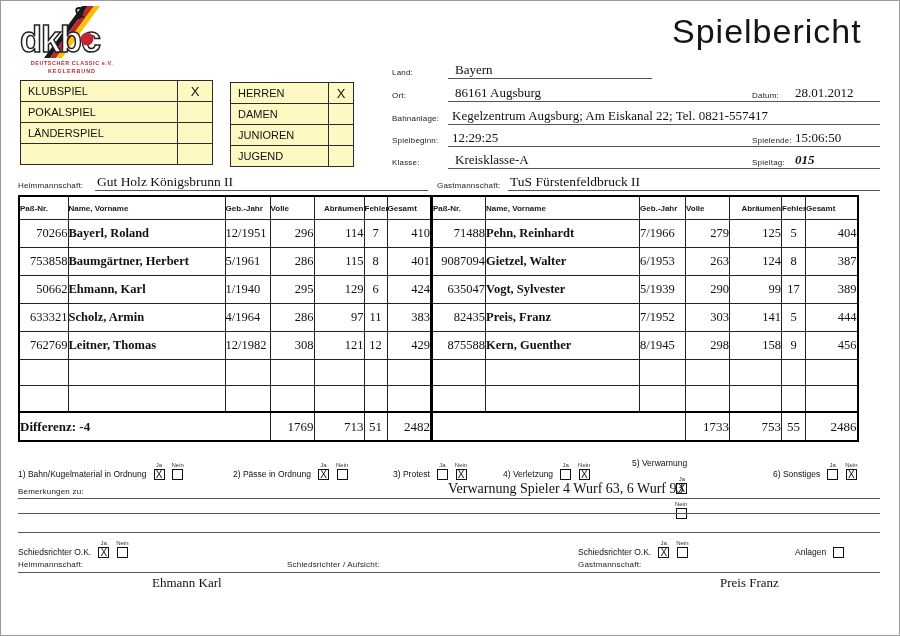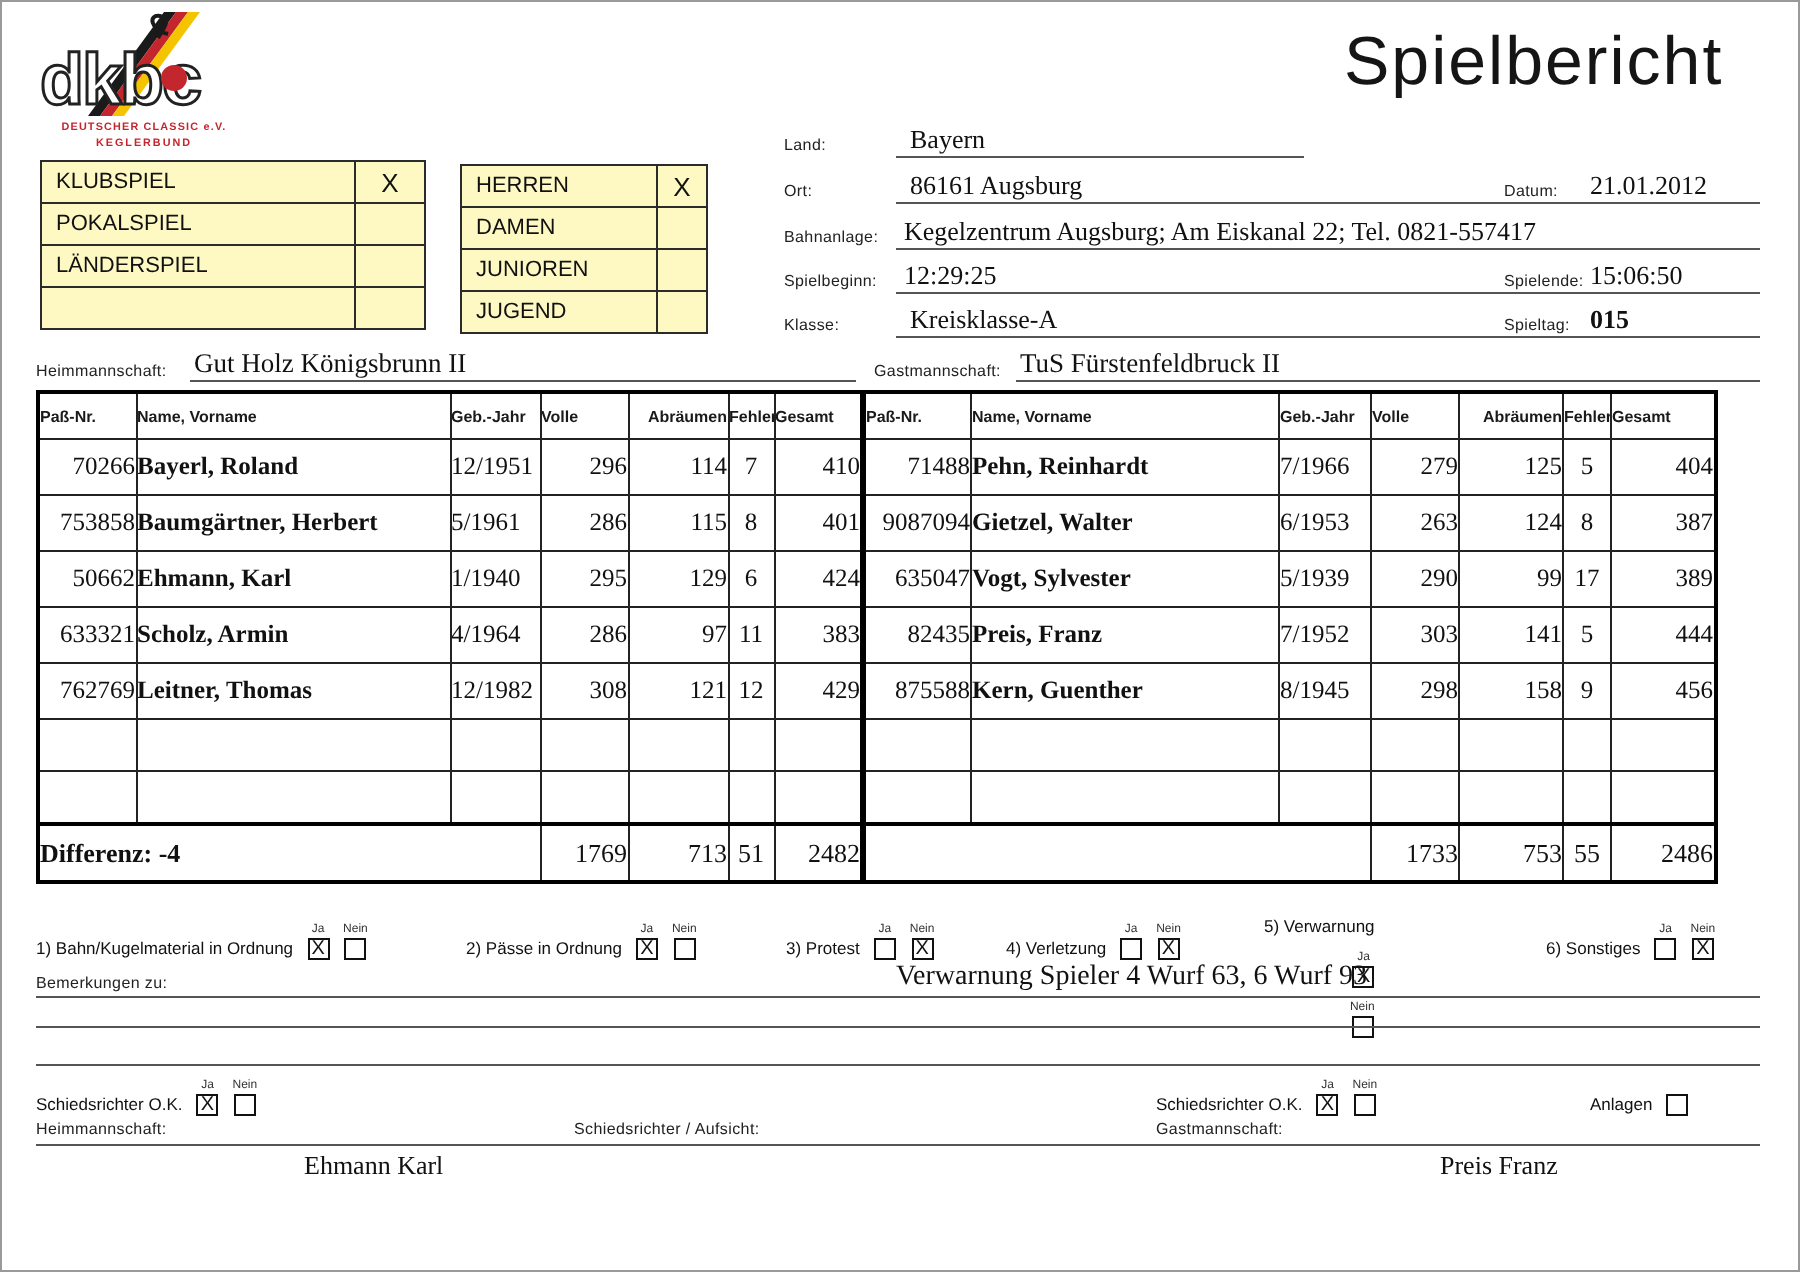--- a/index.html
+++ b/index.html
@@ -6,21 +6,21 @@
   body{
     width:900px;height:636px;position:relative;background:#fff;
     font-family:"Liberation Sans",sans-serif;color:#111;overflow:hidden;
   }
   .abs{position:absolute;}
   .frame{position:absolute;inset:0;border:1px solid #9a9a9a;pointer-events:none;}
 
   
   .flabel{font-size:8px;color:#222;letter-spacing:.2px;}
   .fval{font-family:"Liberation Serif",serif;font-size:13px;white-space:nowrap;}
-  .fval.bold{font-weight:bold;}
+  .fval.bold{font-weight:bold;font-style:italic;}
   .hline{position:absolute;border-top:1px solid #555;height:0;}
 
   .title{font-size:34px;letter-spacing:1px;color:#151515;white-space:nowrap;}
 
   
   table.opts{border-collapse:collapse;position:absolute;background:#fef9c3;}
   table.opts td{border:1px solid #2b2b2b;font-size:11px;height:20px;padding:0 4px 0 7px;white-space:nowrap;}
   table.opts td.xc{text-align:center;padding:0;font-size:13px;}
 
   
@@ -127,21 +127,21 @@
 </tbody>
   </table>
 
 <span class="abs flabel" style="left:392px;top:68px">Land:</span>
 <span class="abs fval" style="left:455px;top:62px">Bayern</span>
 <div class="hline" style="left:448px;top:78px;width:204px"></div>
 
 <span class="abs flabel" style="left:392px;top:91px">Ort:</span>
 <span class="abs fval" style="left:455px;top:85px">86161 Augsburg</span>
 <span class="abs flabel" style="left:752px;top:91px">Datum:</span>
-<span class="abs fval" style="left:795px;top:85px">21.01.2012</span>
+<span class="abs fval" style="left:795px;top:85px">28.01.2012</span>
 <div class="hline" style="left:448px;top:101px;width:432px"></div>
 
 <span class="abs flabel" style="left:392px;top:114px">Bahnanlage:</span>
 <span class="abs fval" style="left:452px;top:108px">Kegelzentrum Augsburg; Am Eiskanal 22; Tel. 0821-557417</span>
 <div class="hline" style="left:448px;top:124px;width:432px"></div>
 
 <span class="abs flabel" style="left:392px;top:136px">Spielbeginn:</span>
 <span class="abs fval" style="left:452px;top:130px">12:29:25</span>
 <span class="abs flabel" style="left:752px;top:136px">Spielende:</span>
 <span class="abs fval" style="left:795px;top:130px">15:06:50</span>

